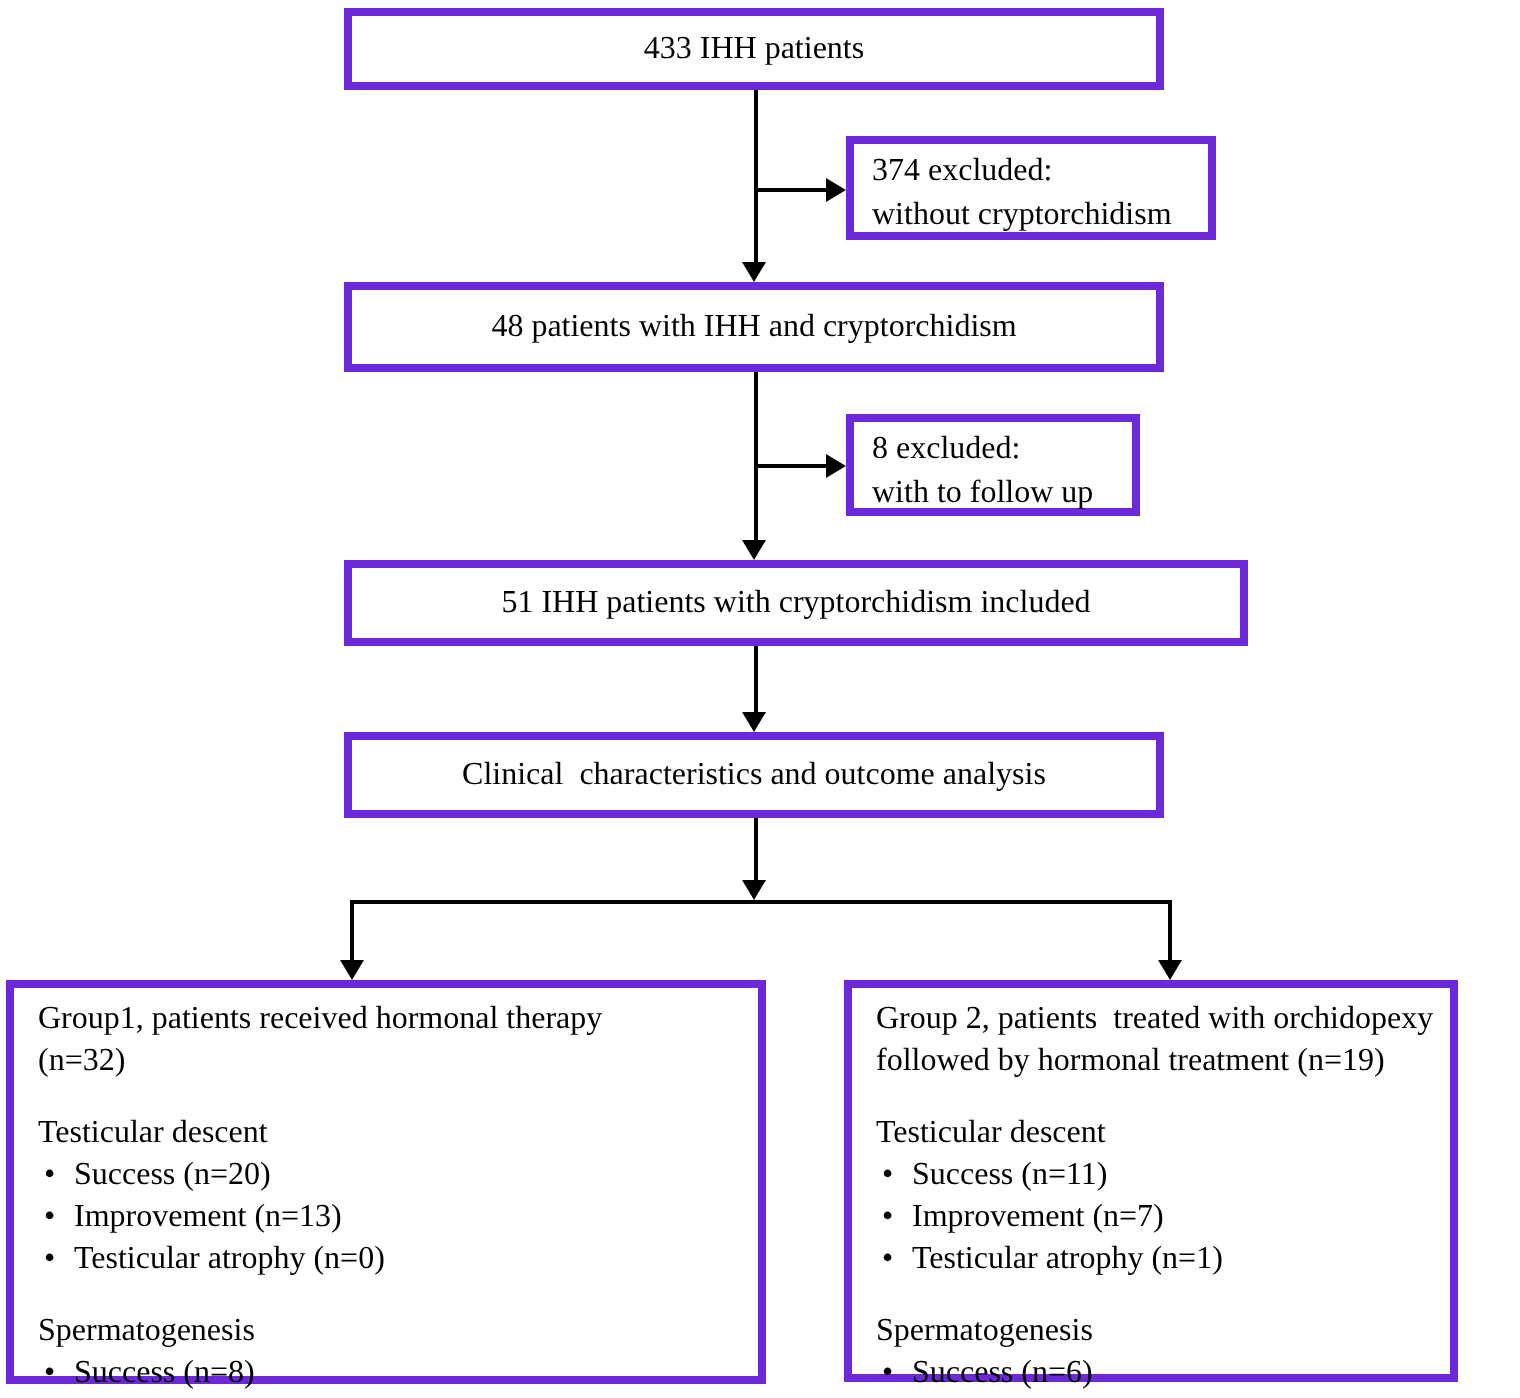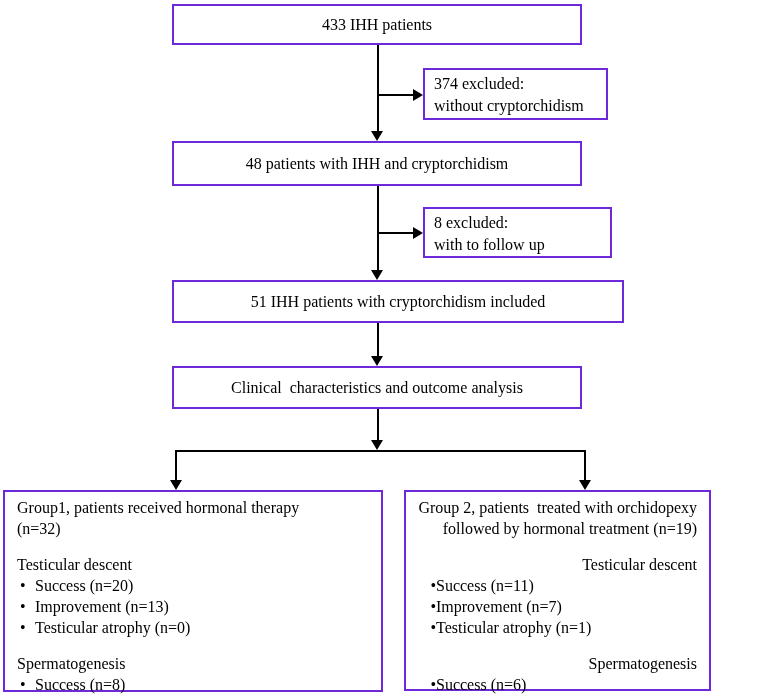--- a/index.html
+++ b/index.html
@@ -8,21 +8,21 @@
     width: 760px;
     height: 699px;
     background: #ffffff;
     font-family: "Liberation Serif", serif;
     font-size: 16px;
     color: #000000;
     overflow: hidden;
   }
   .box {
     position: absolute;
-    border: 2px solid #6d28d9;
+    border: 4px solid #6d28d9;
     background: #ffffff;
     box-sizing: border-box;
   }
   .center-box {
     display: flex;
     align-items: center;
     justify-content: center;
     text-align: center;
     white-space: pre;
   }
@@ -84,21 +84,21 @@
   <div class="box center-box" style="left:172px; top:141px; width:410px; height:45px;">
     <span>48 patients with IHH and cryptorchidism</span>
   </div>
 
   <div class="line" style="left:377px; top:186px; width:2px; height:85px;"></div>
   <div class="arrow-down" style="left:371px; top:270px;"></div>
 
   <div class="line" style="left:377px; top:232px; width:36px; height:2px;"></div>
   <div class="arrow-right" style="left:413px; top:227px;"></div>
 
-  <div class="box excl-box" style="left:423px; top:207px; width:189px; height:51px;">
+  <div class="box excl-box" style="left:423px; top:207px; width:147px; height:51px;">
     <div>8 excluded:</div>
     <div>with to follow up</div>
   </div>
 
   <div class="box center-box" style="left:172px; top:280px; width:452px; height:43px;">
     <span>51 IHH patients with cryptorchidism included</span>
   </div>
 
   <div class="line" style="left:377px; top:323px; width:2px; height:34px;"></div>
   <div class="arrow-down" style="left:371px; top:356px;"></div>
@@ -136,21 +136,21 @@
       <span>Testicular atrophy (n=0)</span>
     </div>
     <div class="spacer"></div>
     <div>Spermatogenesis</div>
     <div class="bullet-row">
       <span class="bullet">•</span>
       <span>Success (n=8)</span>
     </div>
   </div>
 
-  <div class="box group-box" style="left:404px; top:490px; width:307px; height:201px;text-align:right;">
+  <div class="box group-box" style="left:422px; top:490px; width:307px; height:201px;">
     <div class="pre">Group 2, patients  treated with orchidopexy</div>
     <div class="pre">followed by hormonal treatment (n=19)</div>
     <div class="spacer"></div>
     <div>Testicular descent</div>
     <div class="bullet-row">
       <span class="bullet">•</span>
       <span>Success (n=11)</span>
     </div>
     <div class="bullet-row">
       <span class="bullet">•</span>

